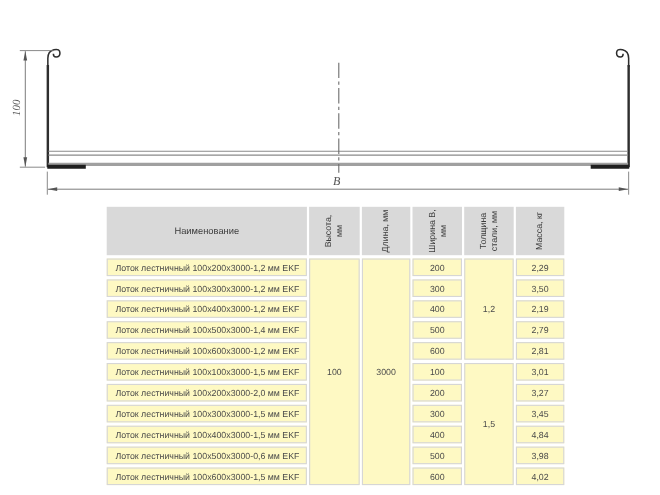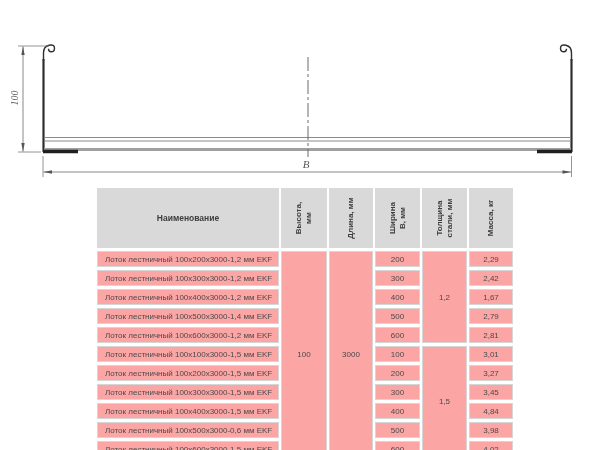--- a/index.html
+++ b/index.html
@@ -11,32 +11,32 @@
   .drawing{position:absolute;left:0;top:0;}
 
   
   table.spec{
     position:absolute;left:95px;top:185px;
     width:420px;
     border-collapse:separate;border-spacing:2px 3px;
     table-layout:fixed;
   }
   th{
-    background:#d9d9d9;height:60px;font-weight:700;color:#3d3d3d;
+    background:#d9d9d9;height:44px;font-weight:400;color:#3d3d3d;
     font-size:8.5px;vertical-align:middle;position:relative;padding:11px;
   }
   .vert{
     position:absolute;left:50%;top:50%;
     transform:translate(-50%,-50%) rotate(-90deg);
     text-align:center;font-size:8px;line-height:1.25;color:#3d3d3d;
   }
   .vw42{width:42px;}
   .vw40{width:40px;}
   td{
-    border:1px solid #d6d6d6;background:#fca5a5;height:16px;
+    border:1px solid #d6d6d6;background:#fef9c3;height:16px;
     font-size:8px;color:#4a4a4a;text-align:center;vertical-align:middle;
     padding:0;
   }
   td.name{text-align:left;padding-left:7px;}
 </style>
 </head>
 <body>
 
 <div class="stage">
 
@@ -115,45 +115,45 @@
         <td class="name">Лоток лестничный 100x200x3000-1,2 мм EKF</td>
         <td rowspan="11">100</td>
         <td rowspan="11">3000</td>
         <td>200</td>
         <td rowspan="5">1,2</td>
         <td>2,29</td>
       </tr>
       <tr>
         <td class="name">Лоток лестничный 100x300x3000-1,2 мм EKF</td>
         <td>300</td>
-        <td>2,42</td>
+        <td>3,50</td>
       </tr>
       <tr>
         <td class="name">Лоток лестничный 100x400x3000-1,2 мм EKF</td>
         <td>400</td>
-        <td>1,67</td>
+        <td>2,19</td>
       </tr>
       <tr>
         <td class="name">Лоток лестничный 100x500x3000-1,4 мм EKF</td>
         <td>500</td>
         <td>2,79</td>
       </tr>
       <tr>
         <td class="name">Лоток лестничный 100x600x3000-1,2 мм EKF</td>
         <td>600</td>
         <td>2,81</td>
       </tr>
       <tr>
         <td class="name">Лоток лестничный 100x100x3000-1,5 мм EKF</td>
         <td>100</td>
         <td rowspan="6">1,5</td>
         <td>3,01</td>
       </tr>
       <tr>
-        <td class="name">Лоток лестничный 100x200x3000-1,5 мм EKF</td>
+        <td class="name">Лоток лестничный 100x200x3000-2,0 мм EKF</td>
         <td>200</td>
         <td>3,27</td>
       </tr>
       <tr>
         <td class="name">Лоток лестничный 100x300x3000-1,5 мм EKF</td>
         <td>300</td>
         <td>3,45</td>
       </tr>
       <tr>
         <td class="name">Лоток лестничный 100x400x3000-1,5 мм EKF</td>

